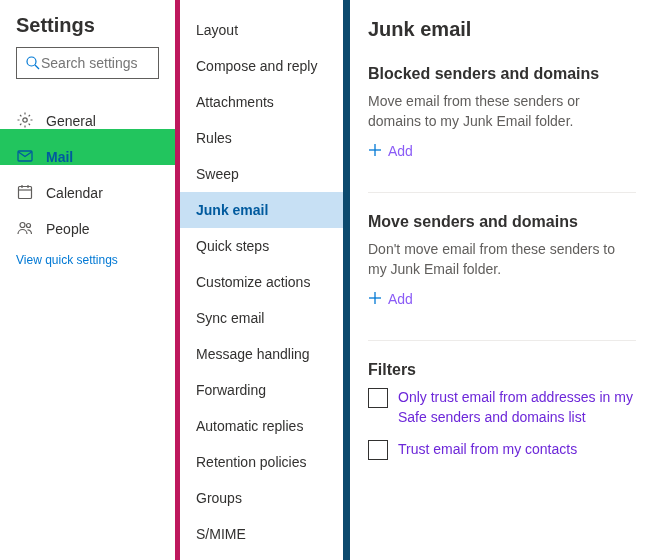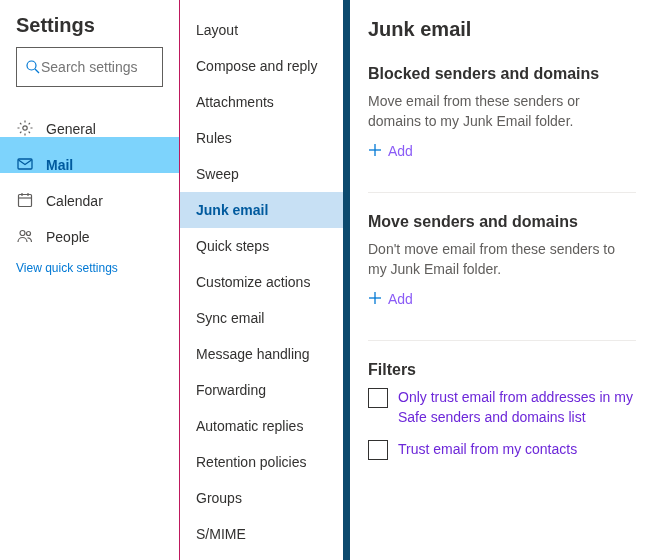--- a/index.html
+++ b/index.html
@@ -6,39 +6,39 @@
   body {
     font-family: "Segoe UI", -apple-system, sans-serif;
     font-size: 14px;
     color: #323130;
     background: #fff;
     width: 654px;
     height: 560px;
     overflow: hidden;
   }
   .container { display: flex; height: 100%; }
-  .col1 { width: 180px; border-right: 1px solid #be185d; padding-top: 14px; }
+  .col1 { width: 180px; border-right: 5px solid #be185d; padding-top: 14px; }
   .col2 { width: 170px; border-right: 7px solid #0c4a6e; padding-top: 12px; }
   .col3 { flex: 1; padding: 18px 18px 0 18px; }
   .settings-title { font-size: 20px; font-weight: 600; padding: 0 16px 10px 16px; }
   .search-wrap { padding: 0 16px 10px 16px; }
   .search-box {
     display: flex; align-items: center;
-    border: 1px solid #605e5c; height: 40px; padding: 0 8px;
+    border: 1px solid #605e5c; height: 32px; padding: 0 8px;
   }
   .search-box input {
     border: none; outline: none; font-size: 14px; color: #605e5c; width: 100%;
     font-family: inherit; background: transparent;
   }
   .cat-list { list-style: none; margin-top: 4px; }
   .cat-item {
     display: flex; align-items: flex-end; height: 36px; padding: 0 16px;
     cursor: pointer; gap: 12px;
   }
-  .cat-item.selected { background: #7dd3fc; color: #005a9e; font-weight: 600; }
+  .cat-item.selected { background: #22c55e; color: #005a9e; font-weight: 600; }
   .cat-icon { width: 18px; height: 18px; display: flex; align-items: center; justify-content: center; }
   .quick-link { color: #0078d4; padding: 16px 16px; cursor: pointer; font-size: 12px; }
   .sub-list { list-style: none; }
   .sub-item {
     display: flex; align-items: center; height: 36px; padding: 0 16px;
     cursor: pointer; color: #323130;
   }
   .sub-item.selected { background: #c7e0f4; color: #005a9e; font-weight: 600; }
   .page-title { font-size: 20px; font-weight: 600; margin-bottom: 24px; }
   .section { margin-bottom: 32px; }

